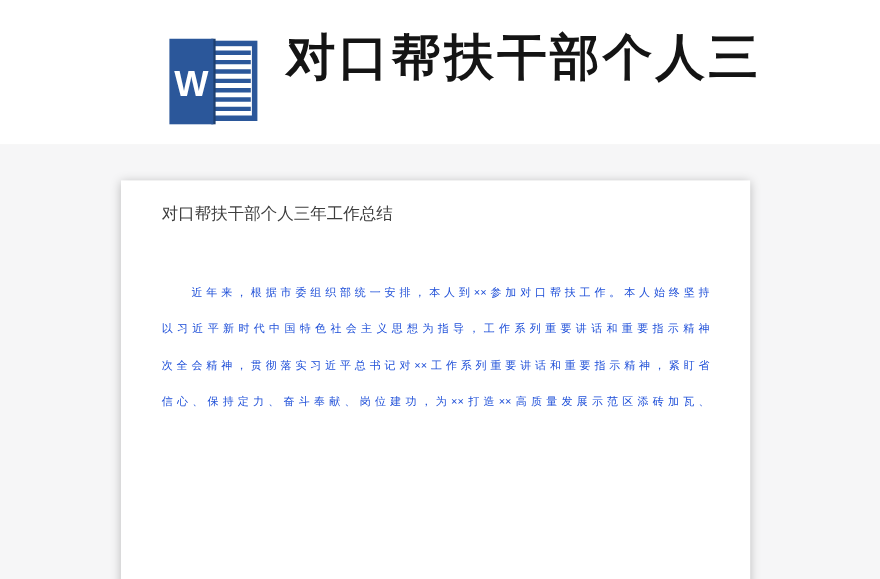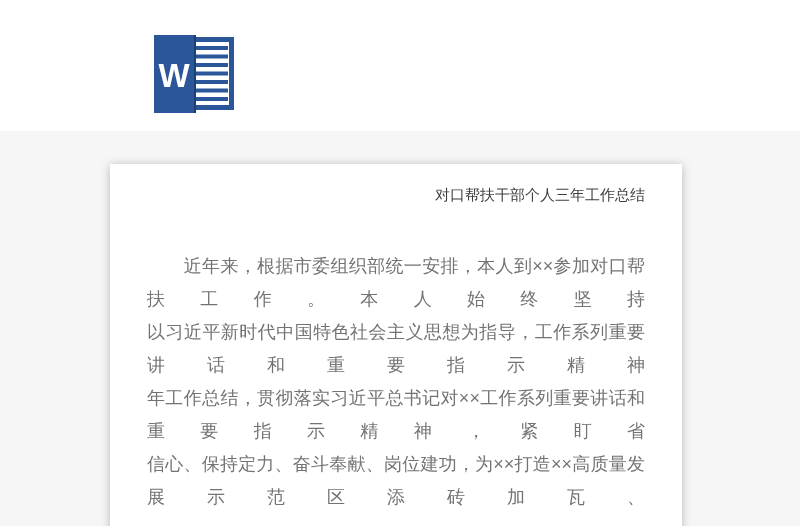--- a/index.html
+++ b/index.html
@@ -50,28 +50,28 @@
     height: 560px;
     background: #ffffff;
     box-shadow: 0 1px 9px rgba(0, 0, 0, 0.25);
     box-sizing: border-box;
     padding: 22px 37px 0 37px;
   }
   .page-title {
     font-size: 15px;
     line-height: 18px;
     color: #3d3d3d;
-    text-align: right;
+    text-align: left;
     margin: 0 0 46px 0;
   }
   .page-body { width: 498px; }
   .doc-line {
-    font-size: 18px;
+    font-size: 10px;
     line-height: 33px;
-    color: #737373;
+    color: #1d4ed8;
     width: 498px;
     white-space: nowrap;
   }
   .doc-line.fill {
     white-space: normal;
     text-align: justify;
     text-align-last: justify;
     text-justify: inter-character;
   }
 </style>
@@ -96,24 +96,25 @@
     </g>
 
     <g>
       <rect x="44" y="0" width="4" height="78" fill="#1e3f6f"></rect>
       <rect x="6" y="0" width="40" height="78" fill="#2b579a"></rect>
       <text x="26" y="52" text-anchor="middle" font-size="33" font-weight="bold" fill="#ffffff" font-family="Liberation Sans, DejaVu Sans, sans-serif">W</text>
     </g>
   </svg>
 
   <h1 class="header-title">
+      <div>对口帮扶干部个人三</div>
     </h1>
 </div>
 
 <div class="page">
   <div class="page-title">对口帮扶干部个人三年工作总结</div>
   <div class="page-body">
       <div class="doc-line fill">　　近年来，根据市委组织部统一安排，本人到××参加对口帮扶工作。本人始终坚持</div>
       <div class="doc-line fill">以习近平新时代中国特色社会主义思想为指导，工作系列重要讲话和重要指示精神</div>
-      <div class="doc-line fill">年工作总结，贯彻落实习近平总书记对××工作系列重要讲话和重要指示精神，紧盯省</div>
+      <div class="doc-line fill">次全会精神，贯彻落实习近平总书记对××工作系列重要讲话和重要指示精神，紧盯省</div>
       <div class="doc-line fill">信心、保持定力、奋斗奉献、岗位建功，为××打造××高质量发展示范区添砖加瓦、</div>
     </div>
 </div>
 
 </body></html>

